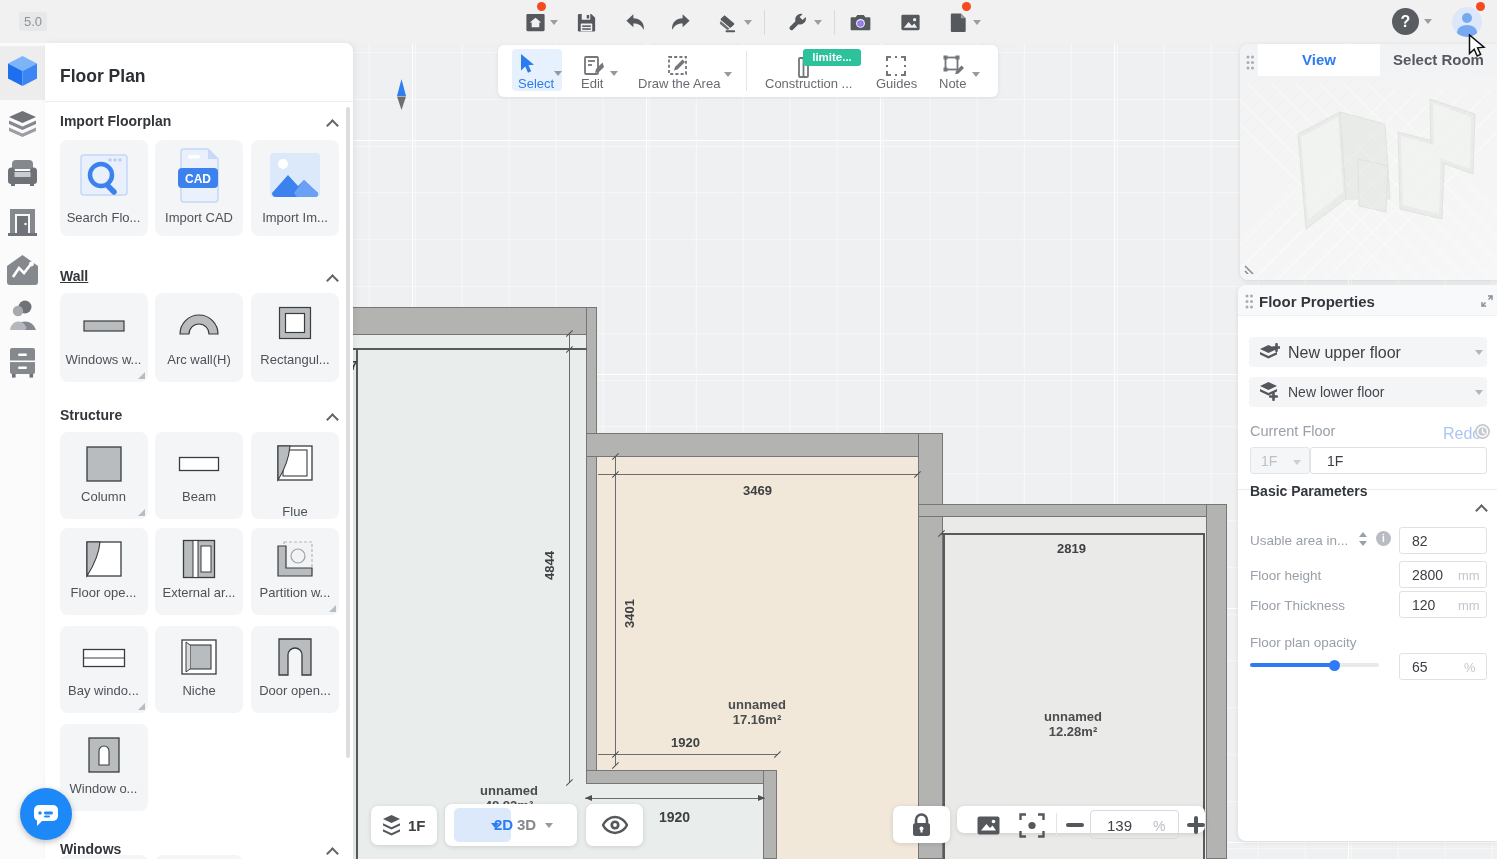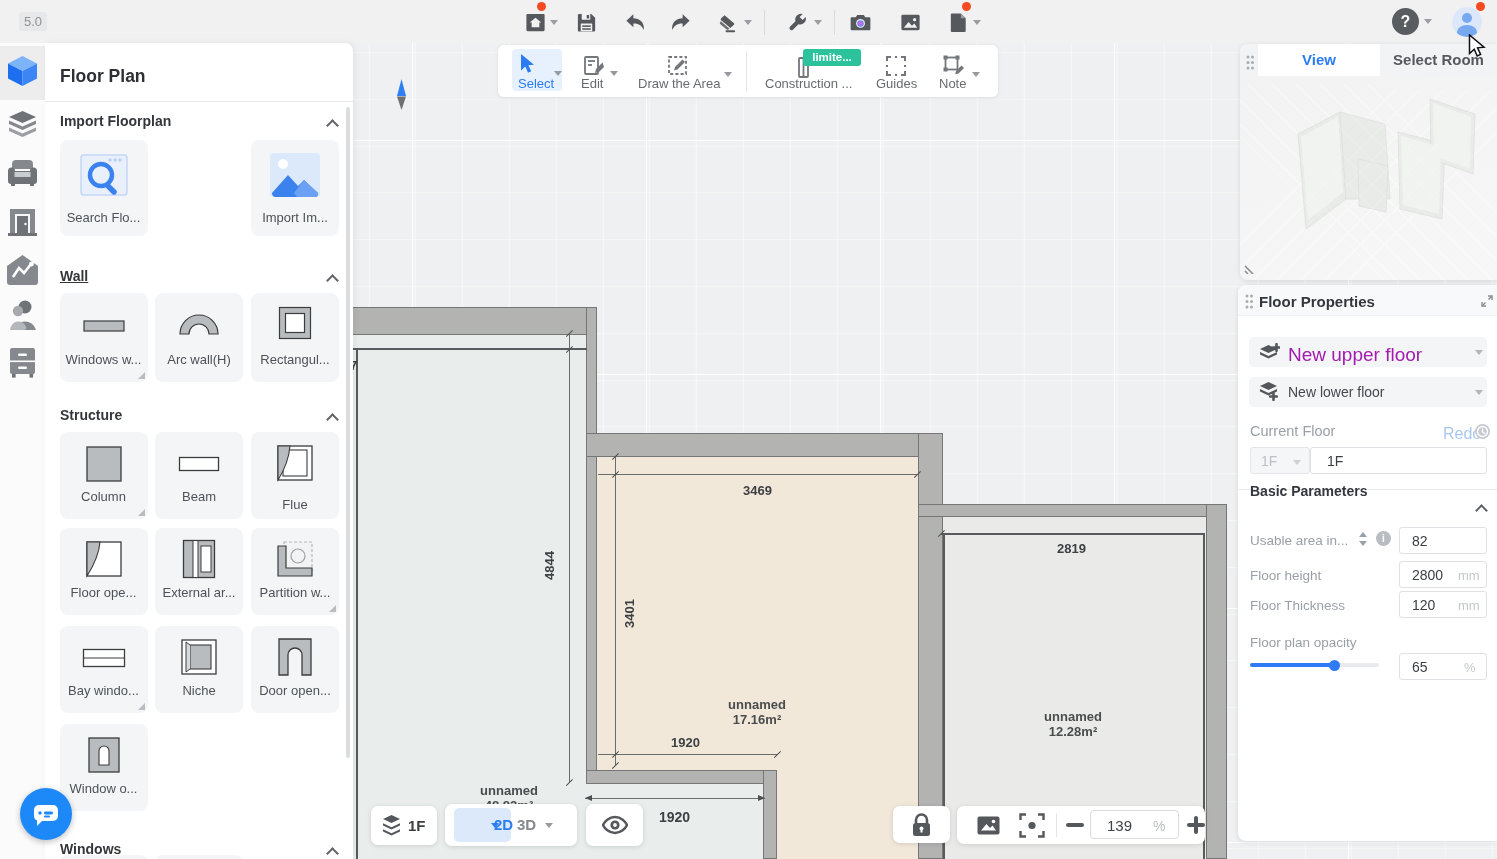--- a/index.html
+++ b/index.html
@@ -295,21 +295,21 @@
 
   <div class="bbtn" style="left:893px; top:806px; width:57px; height:37px;">
     <svg class="abs" style="left:18px; top:7px;" width="21" height="24" viewBox="0 0 21 24">
       <path d="M5 10 L5 7 a5.5 5.5 0 0 1 11 0 L16 10" fill="none" stroke="#54575b" stroke-width="2.6"></path>
       <rect x="2" y="10" width="17" height="13" rx="2.5" fill="#54575b"></rect>
       <circle cx="10.5" cy="15.5" r="2" fill="#fff"></circle>
       <rect x="9.5" y="16" width="2" height="3.5" fill="#fff"></rect>
     </svg>
   </div>
 
-  <div class="bbtn" style="left:957px; top:806px; width:248px; height:38px;">
+  <div class="bbtn" style="left:957px; top:806px; width:248px; height:27px;">
     <svg class="abs" style="left:20px; top:10px;" width="23" height="19" viewBox="0 0 23 19" fill="#54575b">
       <rect x="0.5" y="0.5" width="22" height="18" rx="2"></rect>
       <path d="M4 14.5 L9.5 8 L13 12 L15.5 9.5 L19 14.5 Z" fill="#fff"></path>
       <circle cx="16.5" cy="5.5" r="1.8" fill="#fff"></circle>
     </svg>
     <svg class="abs" style="left:62px; top:7px;" width="26" height="25" viewBox="0 0 26 25" fill="none" stroke="#54575b" stroke-width="2.4">
       <path d="M1.5 7 L1.5 1.5 L7 1.5"></path>
         <path d="M19 1.5 L24.5 1.5 L24.5 7"></path>
         <path d="M24.5 18 L24.5 23.5 L19 23.5"></path>
         <path d="M7 23.5 L1.5 23.5 L1.5 18"></path>
@@ -386,20 +386,30 @@
     <svg class="abs" style="left:17px; top:9px;" width="54" height="56" viewBox="0 0 54 56">
       <rect x="4" y="6" width="46" height="40" rx="3" fill="#e9f0fc" stroke="#c3d7f6" stroke-width="1.5"></rect>
       <circle cx="38" cy="11" r="1.8" fill="#b9d0f4"></circle>
         <circle cx="43" cy="11" r="1.8" fill="#b9d0f4"></circle>
         <circle cx="33" cy="11" r="1.8" fill="#b9d0f4"></circle>
       <circle cx="24" cy="26" r="11" fill="none" stroke="#3b82ef" stroke-width="4.5"></circle>
       <rect x="31" y="33" width="14" height="5.5" rx="2.7" transform="rotate(45 31 33)" fill="#3b82ef"></rect>
     </svg>
     <div class="cardlbl" style="top:70px;">Search Flo...</div>
   </div>
+  <div class="card" style="left:110px; top:97px; height:96px;">
+    <svg class="abs" style="left:21px; top:7px;" width="46" height="58" viewBox="0 0 46 58">
+      <path d="M8 2 L32 2 L42 12 L42 52 a3 3 0 0 1 -3 3 L8 55 a3 3 0 0 1 -3 -3 L5 5 a3 3 0 0 1 3 -3 Z" fill="#eaf1fc" stroke="#c3d7f6" stroke-width="1.5"></path>
+      <path d="M32 2 L42 12 L32 12 Z" fill="#c7d9f7"></path>
+      <rect x="12" y="8" width="12" height="3.4" rx="1.7" fill="#fff"></rect>
+      <rect x="2" y="21" width="40" height="20" rx="4" fill="#3b82ef"></rect>
+      <text x="22" y="35.5" text-anchor="middle" font-family="Liberation Sans" font-size="12" font-weight="bold" fill="#fff">CAD</text>
+    </svg>
+    <div class="cardlbl" style="top:70px;">Import CAD</div>
+  </div>
   <div class="card" style="left:206px; top:97px; height:96px;">
     <svg class="abs" style="left:17px; top:11px;" width="54" height="50" viewBox="0 0 54 50">
       <rect x="2" y="2" width="50" height="44" rx="4" fill="#dce9fb"></rect>
       <circle cx="15" cy="13" r="5" fill="#fff"></circle>
       <path d="M4 42 L20 24 L30 35 L36 29 L50 42 a3 3 0 0 1 -3 4 L7 46 a4 4 0 0 1 -3 -4 Z" fill="#3b82ef"></path>
       <path d="M26 42 L36 29 L50 42 a3 3 0 0 1 -3 4 L29 46 Z" fill="#6ba1f4"></path>
     </svg>
     <div class="cardlbl" style="top:70px;">Import Im...</div>
   </div>
 
@@ -442,21 +452,21 @@
       <rect x="1.5" y="1.5" width="39" height="13" fill="#fff" stroke="#3a3c3e" stroke-width="1.3"></rect>
     </svg>
     <div class="cardlbl" style="top:57px;">Beam</div>
   </div>
   <div class="card" style="left:206px; top:389px; height:87px;">
     <svg class="abs" style="left:25px; top:12px;" width="38" height="38" viewBox="0 0 38 38">
       <rect x="2" y="2" width="34" height="34" fill="#fff" stroke="#3a3c3e" stroke-width="1.3"></rect>
       <rect x="7" y="6" width="24" height="26" fill="none" stroke="#3a3c3e" stroke-width="1.1"></rect>
       <path d="M2 2 L14 2 C13 13 9 25 2 36 Z" fill="#b9bcbe" stroke="#3a3c3e" stroke-width="1.1"></path>
     </svg>
-    <div class="cardlbl" style="top:65px;">Flue</div>
+    <div class="cardlbl" style="top:72px;">Flue</div>
   </div>
 
   <div class="card" style="left:14.5px; top:485px; height:87px;">
     <svg class="abs" style="left:25px; top:12px;" width="38" height="38" viewBox="0 0 38 38">
       <rect x="2" y="2" width="34" height="34" fill="#fff" stroke="#3a3c3e" stroke-width="1.3"></rect>
       <path d="M2 2 L15 2 C14 14 9 25 2 36 Z" fill="#b9bcbe" stroke="#3a3c3e" stroke-width="1.1"></path>
     </svg>
     <div class="cardlbl" style="top:57px;">Floor ope...</div>
   </div>
   <div class="card" style="left:110px; top:485px; height:87px;">
@@ -603,21 +613,21 @@
       <path d="M1 11 L4.5 7.5"></path>
   </svg>
 
   <div class="abs" style="left:11px; top:52px; width:238px; height:30px; background:#f4f5f6; border-radius:4px;">
     <svg class="abs" style="left:11px; top:6px;" width="20" height="18" viewBox="0 0 20 18" fill="#53565b">
       <polygon points="8.5,2 17,6 8.5,10 0,6"></polygon>
       <path d="M0 9 L8.5 13 L17 9 L17 11.5 L8.5 15.5 L0 11.5 Z"></path>
       <rect x="15.2" y="0" width="2.6" height="9" rx="1"></rect>
         <rect x="12" y="3.2" width="9" height="2.6" rx="1"></rect>
     </svg>
-    <div class="abs" style="left:39px; top:7px; font-size:19px; color:#a21caf;">New upper floor</div>
+    <div class="abs" style="left:39px; top:7px; font-size:16px; color:#404040;">New upper floor</div>
     <div class="t2caret" style="left:226px; top:13px; border-top-color:#b3b7bd;"></div>
   </div>
 
   <div class="abs" style="left:11px; top:92px; width:238px; height:30px; background:#f4f5f6; border-radius:4px;">
     <svg class="abs" style="left:11px; top:5px;" width="20" height="19" viewBox="0 0 20 19" fill="#53565b">
       <polygon points="8.5,0 17,4 8.5,8 0,4"></polygon>
       <path d="M0 7 L8.5 11 L17 7 L17 9.5 L8.5 13.5 L0 9.5 Z"></path>
       <rect x="12.2" y="10" width="2.6" height="9" rx="1"></rect>
         <rect x="9" y="13.2" width="9" height="2.6" rx="1"></rect>
     </svg>

